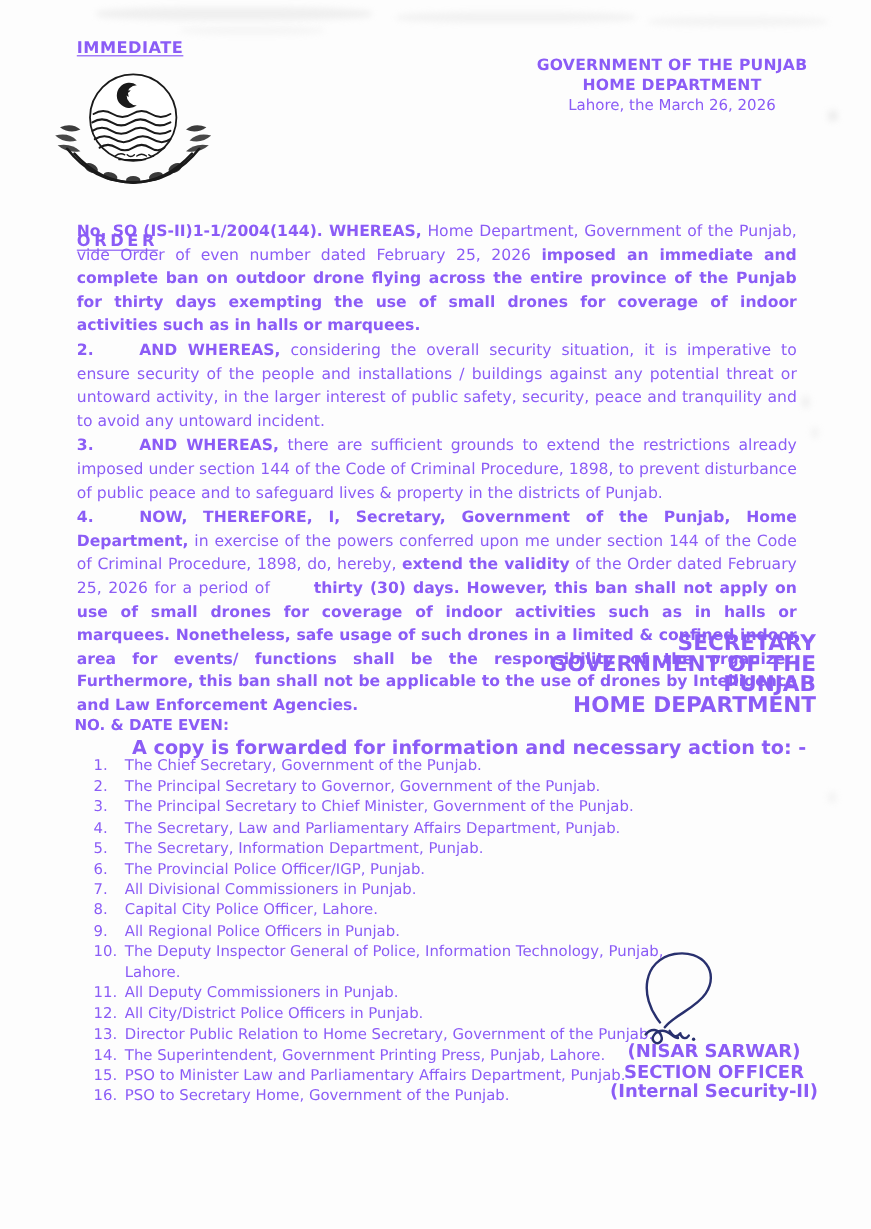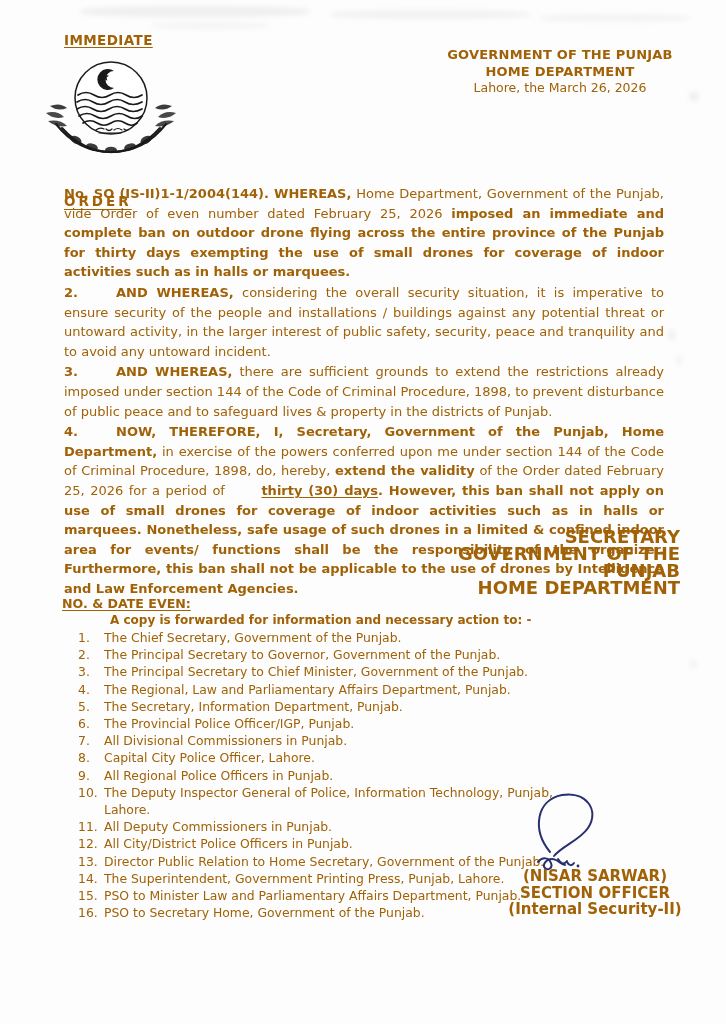--- a/index.html
+++ b/index.html
@@ -6,21 +6,21 @@
     margin: 0;
     padding: 0;
     background: #ffffff;
   }
   .page {
     position: relative;
     width: 726px;
     height: 1024px;
     background: #fdfdfd;
     font-family: "DejaVu Sans", sans-serif;
-    color: #a16207;
+    color: #8b5cf6;
     overflow: hidden;
   }
   
   .smudge {
     position: absolute;
     background: #d9d9d9;
     opacity: .38;
     filter: blur(2.5px);
     border-radius: 40%;
     pointer-events: none;
@@ -92,48 +92,47 @@
     line-height: 19.6px;
     text-align: justify;
   }
   .body p { margin: 0 0 1px 0; }
   .para-num {
     font-weight: bold;
     display: inline-block;
     width: 52px;
   }
   b { font-weight: bold; }
-  .u { text-decoration: underline; text-underline-offset: 2px; margin-left: 31px; }
+  .u { text-underline-offset: 2px; margin-left: 31px; }
 
   .sig-block {
     position: absolute;
     left: 380px;
     top: 528px;
     width: 300px;
     text-align: right;
     font-size: 18px;
     font-weight: bold;
     line-height: 17px;
   }
 
   .even-head {
     position: absolute;
     left: 62px;
     top: 596px;
     font-size: 12.6px;
     font-weight: bold;
-    text-decoration: underline;
     text-underline-offset: 2px;
     text-align: right;
   }
   .forward-line {
     position: absolute;
     left: 110px;
     top: 613px;
-    font-size: 12px;
+    font-size: 16px;
     font-weight: bold;
   }
 
   .dist-list {
     position: absolute;
     left: 78px;
     top: 629px;
     width: 520px;
     font-size: 12.4px;
     line-height: 17.2px;
@@ -274,21 +273,21 @@
     <div class="dist-row">
       <span class="dist-num">2.</span>
       <span class="dist-txt">The Principal Secretary to Governor, Government of the Punjab.</span>
     </div>
     <div class="dist-row">
       <span class="dist-num">3.</span>
       <span class="dist-txt">The Principal Secretary to Chief Minister, Government of the Punjab.</span>
     </div>
     <div class="dist-row">
       <span class="dist-num">4.</span>
-      <span class="dist-txt">The Regional, Law and Parliamentary Affairs Department, Punjab.</span>
+      <span class="dist-txt">The Secretary, Law and Parliamentary Affairs Department, Punjab.</span>
     </div>
     <div class="dist-row">
       <span class="dist-num">5.</span>
       <span class="dist-txt">The Secretary, Information Department, Punjab.</span>
     </div>
     <div class="dist-row">
       <span class="dist-num">6.</span>
       <span class="dist-txt">The Provincial Police Officer/IGP, Punjab.</span>
     </div>
     <div class="dist-row">

